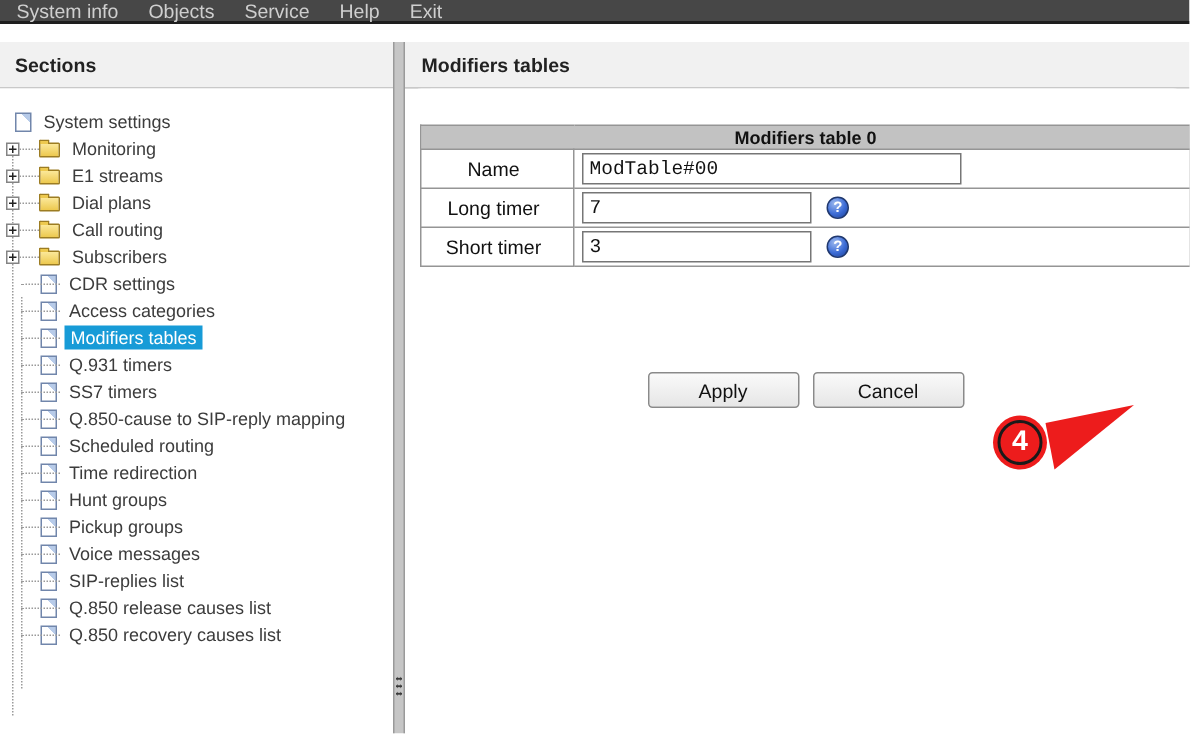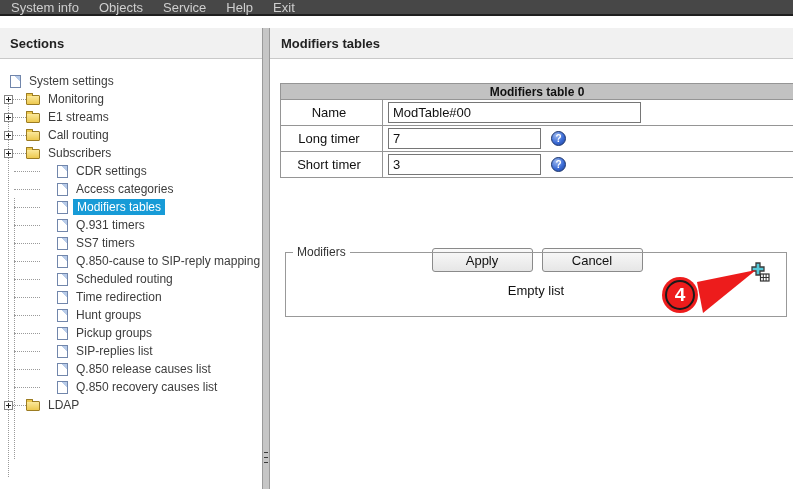--- a/index.html
+++ b/index.html
@@ -47,21 +47,21 @@
   .trow .tlabel { margin-left:6px; padding:1px 2px; }
   .trow.sel .tlabel { background:#179bd7; color:#fff; padding:1px 4px; margin-left:5px; }
   .exp {
     width:9px; height:9px; background:#fff; border:1px solid #848484;
     position:relative; flex:none; margin-left:4px; z-index:2;
   }
   .exp::before { content:''; position:absolute; left:1px; right:1px; top:3px; height:1px; background:#222; }
   .exp.plus::after { content:''; position:absolute; top:1px; bottom:1px; left:3px; width:1px; background:#222; }
   .stub { flex:none; width:13px; height:1px; border-top:1px dotted #9a9a9a; }
   .noexp { padding-left:9px; }
-  .child { padding-left:56px; }
+  .child { padding-left:26px; }
   .child::before { content:''; position:absolute; left:14px; top:9px; width:26px; border-top:1px dotted #9a9a9a; }
   .i-doc {
     flex:none; width:11px; height:13px; border:1px solid #7186ab;
     background:linear-gradient(225deg, #b7cbe9 0 4px, #fff 4px); margin-left:1px;
   }
   .i-folder {
     flex:none; width:14px; height:10px; border:1px solid #9c7c22; border-radius:1px;
     background:linear-gradient(#fbe89a, #edc94f); position:relative; margin-top:2px; margin-left:0;
   }
   .i-folder::before {
@@ -77,21 +77,21 @@
   
   .main { position:absolute; left:270px; top:59px; width:523px; height:384px; background:#fff;border-radius:11px; }
 
   table.ftable { position:absolute; left:10px; top:24px; width:514px; border-collapse:collapse; }
   .ftable td { border:1px solid #959595; font-size:13px; color:#111; padding:0; }
   .ftable td.thead { background:#c2c2c2; font-weight:bold; text-align:center; height:16px; font-size:12px; }
   .ftable td.lcell { width:102px; text-align:center; padding-right:5px; }
   .ftable td.vcell { padding:2px 5px; height:25px; }
   .ftable input {
     border:1px solid #767676; height:21px; font-size:13px; padding:0 4px;
-    font-family:Liberation Sans, sans-serif; color:#111; background:#fff; vertical-align:middle;
+    font-family:Liberation Mono, monospace; color:#111; background:#fff; vertical-align:middle;
   }
   .in-name { width:253px; }
   .in-timer { width:153px; }
   .i-help {
     display:inline-flex; width:15px; height:15px; border-radius:50%; margin-left:10px;
     background:radial-gradient(circle at 35% 28%, #9db9ef, #3c6cd6 55%, #1c3f96);
     border:1px solid #20386e; color:#fff; font-weight:bold; font-size:10px;
     align-items:center; justify-content:center; vertical-align:middle; cursor:pointer;
   }
   .i-help::before { content:'?'; }
@@ -155,20 +155,26 @@
     <div class="trow">
       <span class="exp plus"></span>
         <span class="stub"></span>
       <span class="i-folder"></span>
       <span class="tlabel">E1 streams</span>
     </div>
     <div class="trow">
       <span class="exp plus"></span>
         <span class="stub"></span>
       <span class="i-folder"></span>
+      <span class="tlabel">Dial plans</span>
+    </div>
+    <div class="trow">
+      <span class="exp plus"></span>
+        <span class="stub"></span>
+      <span class="i-folder"></span>
       <span class="tlabel">Call routing</span>
     </div>
     <div class="trow">
       <span class="exp plus"></span>
         <span class="stub"></span>
       <span class="i-folder"></span>
       <span class="tlabel">Subscribers</span>
     </div>
     <div class="trow child">
       <span class="i-doc"></span>
@@ -205,35 +211,33 @@
     <div class="trow child">
       <span class="i-doc"></span>
       <span class="tlabel">Hunt groups</span>
     </div>
     <div class="trow child">
       <span class="i-doc"></span>
       <span class="tlabel">Pickup groups</span>
     </div>
     <div class="trow child">
       <span class="i-doc"></span>
+      <span class="tlabel">Voice messages</span>
+    </div>
+    <div class="trow child">
+      <span class="i-doc"></span>
       <span class="tlabel">SIP-replies list</span>
     </div>
     <div class="trow child">
       <span class="i-doc"></span>
       <span class="tlabel">Q.850 release causes list</span>
     </div>
     <div class="trow child">
       <span class="i-doc"></span>
       <span class="tlabel">Q.850 recovery causes list</span>
-    </div>
-    <div class="trow">
-      <span class="exp plus"></span>
-        <span class="stub"></span>
-      <span class="i-folder"></span>
-      <span class="tlabel">LDAP</span>
     </div>
   </div>
 </div>
 
 <div class="main">
 
   <table class="ftable">
     <tbody>
         <tr>
           <td class="thead" colspan="2">Modifiers table 0</td>
@@ -257,32 +261,19 @@
       </td>
     </tr>
   </tbody>
     </table>
 
   <div class="btnrow">
     <button class="btn">Apply</button>
     <button class="btn">Cancel</button>
   </div>
 
-  <fieldset class="modbox">
-    <legend>Modifiers</legend>
-    <div class="empty-text">Empty list</div>
-    <span class="add-icon">
-      <svg width="19" height="20" viewBox="0 0 19 20">
-        <path d="M5 1 h4 v4 h4 v4 h-4 v4 h-4 v-4 H1 V5 h4 z" fill="#55c8d8" stroke="#3a3a3a" stroke-width="1.3"></path>
-        <rect x="9.5" y="12" width="8.5" height="7" fill="#fff" stroke="#333" stroke-width="1.2"></rect>
-        <line x1="9.5" y1="15.5" x2="18" y2="15.5" stroke="#333" stroke-width="1"></line>
-        <line x1="12.3" y1="12" x2="12.3" y2="19" stroke="#333" stroke-width="1"></line>
-        <line x1="15.1" y1="12" x2="15.1" y2="19" stroke="#333" stroke-width="1"></line>
-      </svg>
-    </span>
-  </fieldset>
 
   <svg class="callout-tri" width="72" height="55">
     <polygon points="66,8 7,20 13,51" fill="#ed1c1c"></polygon>
   </svg>
   <div class="callout-circle">4</div>
 
 </div>
 
 </body></html>

